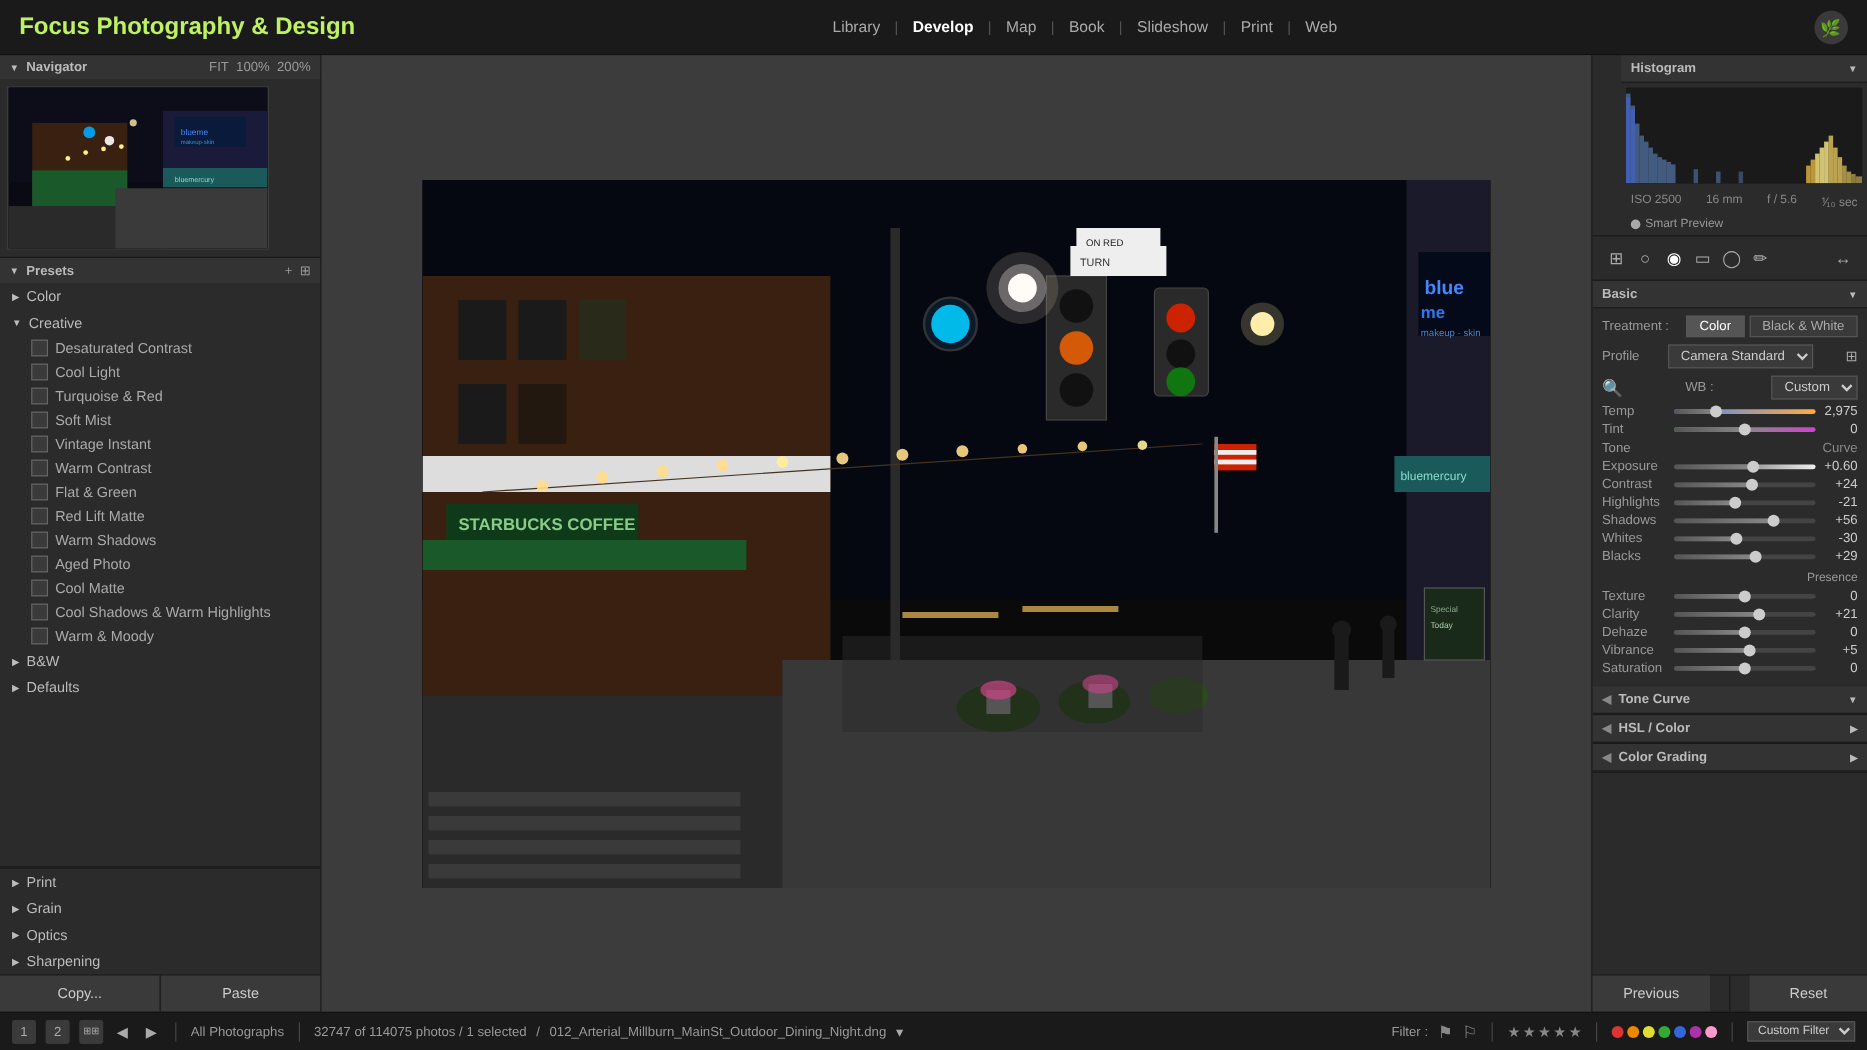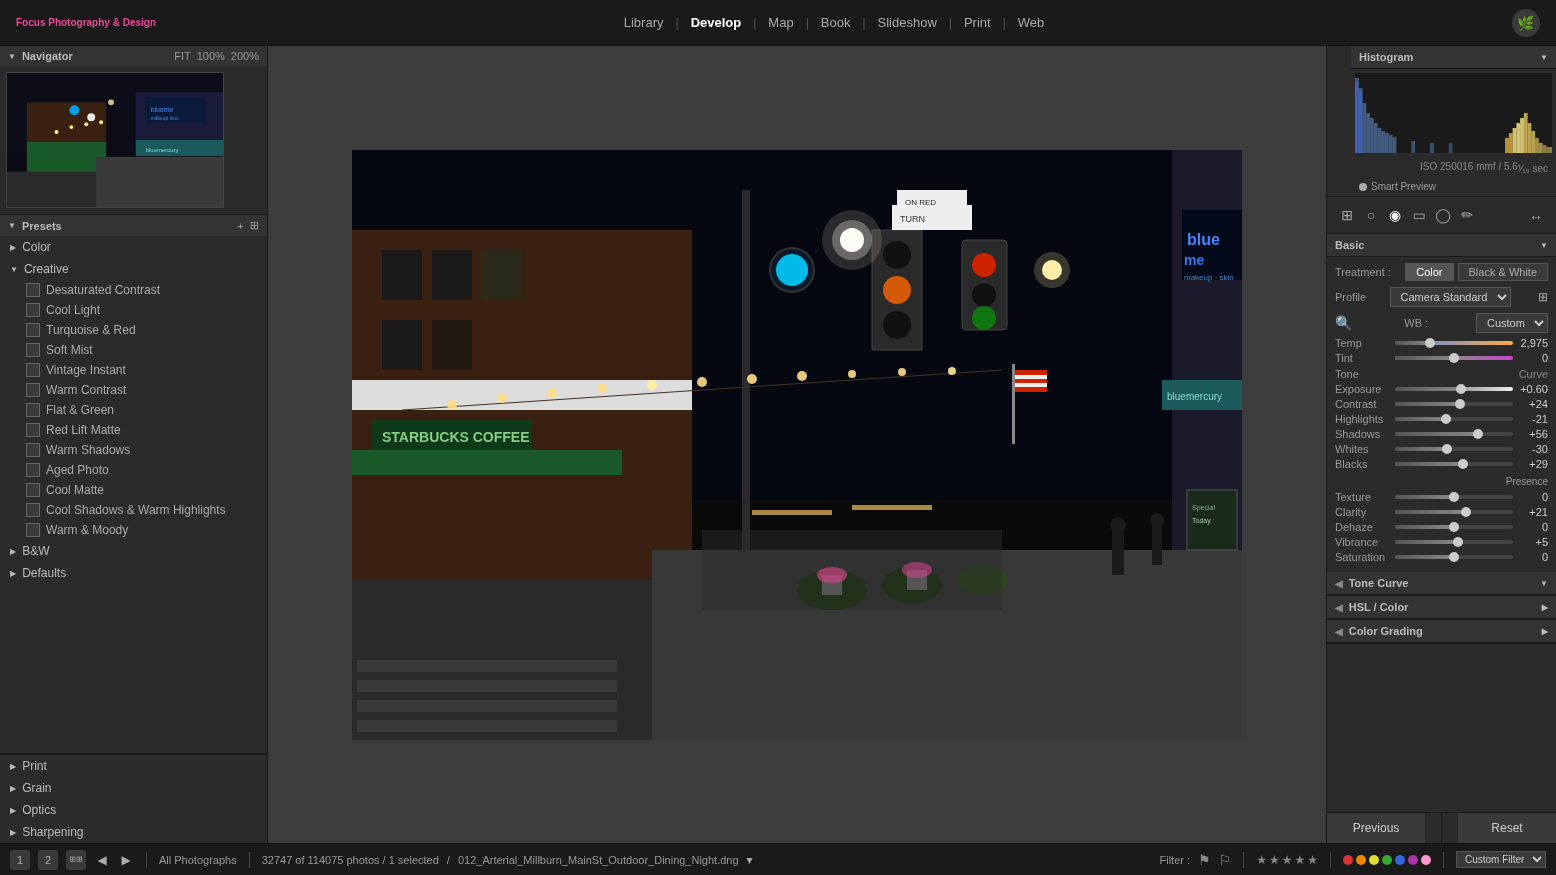--- a/index.html
+++ b/index.html
@@ -1,20 +1,20 @@
 <!DOCTYPE html>
 <html><head>
   <meta charset="utf-8">
   <style>
     * { box-sizing: border-box; margin: 0; padding: 0; }
     body { background: #2b2b2b; color: #ccc; font-family: Arial, sans-serif; font-size: 12px; width: 1556px; height: 875px; overflow: hidden; }
 
     
     #topbar { background: #1a1a1a; height: 46px; display: flex; align-items: center; padding: 0 16px; justify-content: space-between; border-bottom: 1px solid #111; }
-    #app-title { color: #ec4899; font-size: 10px; font-weight: bold; }
+    #app-title { color: #bef264; font-size: 20px; font-weight: bold; }
     #nav-links { display: flex; align-items: center; gap: 4px; }
     .nav-link { color: #aaa; font-size: 13px; padding: 4px 8px; cursor: pointer; }
     .nav-link.active { color: #fff; font-weight: bold; }
     .nav-sep { color: #555; }
     #top-right { display: flex; align-items: center; gap: 8px; }
     .top-icon { width: 28px; height: 28px; background: #3a3a3a; border-radius: 50%; display: flex; align-items: center; justify-content: center; cursor: pointer; color: #aaa; font-size: 14px; }
 
     
     #main { display: flex; height: calc(875px - 46px - 32px); }
 
@@ -50,21 +50,21 @@
     #center { flex: 1; background: #3c3c3c; display: flex; flex-direction: column; align-items: center; justify-content: center; position: relative; }
     #photo-container { width: 890px; height: 600px; display: flex; align-items: center; justify-content: center; }
     #photo { width: 890px; height: 590px; background: #111; position: relative; overflow: hidden; }
 
     
     #right-panel { width: 230px; background: #2b2b2b; border-left: 1px solid #1a1a1a; display: flex; flex-direction: column; overflow: hidden; }
 
     
     #histogram-section { border-bottom: 1px solid #1a1a1a; padding-left: 24px; }
     #histogram-chart { height: 80px; background: #1a1a1a; margin: 4px; position: relative; overflow: hidden; }
-    #camera-info { padding: 4px 8px; color: #888; font-size: 10px; display: flex; justify-content: flex-end; }
+    #camera-info { padding: 4px 8px; color: #888; font-size: 10px; display: flex; justify-content: space-between; }
     #smart-preview { padding: 2px 8px 4px; color: #999; font-size: 10px; display: flex; align-items: center; gap: 4px; }
     .sp-dot { width: 8px; height: 8px; background: #aaa; border-radius: 50%; }
 
     
     #tool-row { display: flex; align-items: center; justify-content: space-between; padding: 6px 8px; border-bottom: 1px solid #1a1a1a; }
     .tool-icon { width: 24px; height: 24px; display: flex; align-items: center; justify-content: center; cursor: pointer; color: #aaa; font-size: 14px; }
     .tool-icon.active { color: #fff; }
 
     
     #right-scroll { flex: 1; overflow-y: auto; }
@@ -320,20 +320,25 @@
       <div class="preset-section-header">
         <span class="tri">▶</span>
         <span>Optics</span>
       </div>
       <div class="preset-section-header">
         <span class="tri">▶</span>
         <span>Sharpening</span>
       </div>
     </div>
 
+    <div id="copy-paste">
+      <div class="cp-btn">Copy...</div>
+      <div class="cp-sep"></div>
+      <div class="cp-btn">Paste</div>
+    </div>
   </div>
 
   <div id="center">
     <div id="photo-container">
       <div id="photo">
         <svg width="890" height="590" viewBox="0 0 890 590" style="display:block;">
 
           <rect width="890" height="590" fill="#0a0a0a"></rect>
 
           <rect x="0" y="0" width="890" height="350" fill="#050810"></rect>

